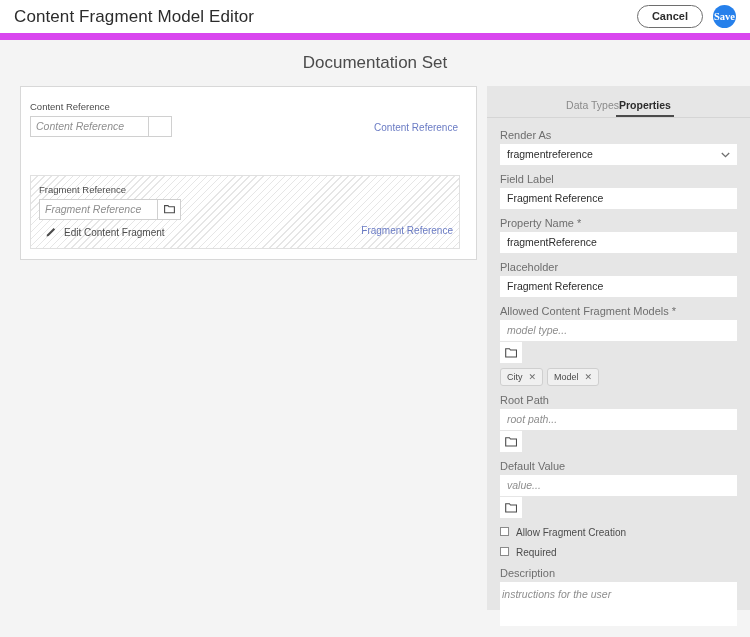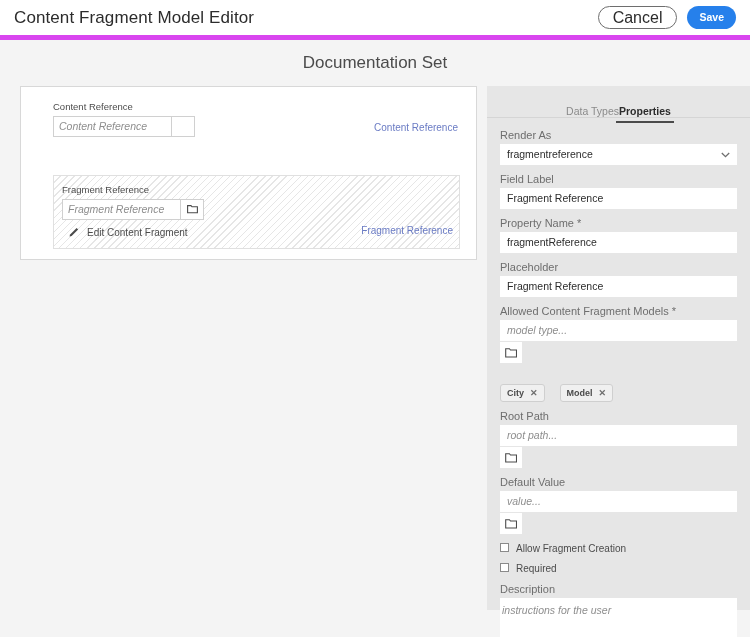--- a/index.html
+++ b/index.html
@@ -12,61 +12,61 @@
     background: #f4f4f4;
     font-family: "Liberation Sans", sans-serif;
     color: #4b4b4b;
     overflow: hidden;
   }
 
   
   .header {
     height: 40px;
     background: #ffffff;
-    border-bottom: 5px solid #d946ef;
+    border-bottom: 7px solid #d946ef;
     display: flex;
     align-items: center;
     padding: 0 14px;
     box-sizing: border-box;
     position: relative;
   }
   .header-title {
     font-size: 17px;
     color: #2c2c2c;
     font-weight: 400;
     letter-spacing: .1px;
   }
   .header-actions {
     margin-left: auto;
     display: flex;
     align-items: center;
     gap: 10px;
   }
   .btn-cancel {
-    font-size: 16px;
+    font-size: 11px;
     color: #2c2c2c;
     background: #ffffff;
     border: 1.5px solid #6e6e6e;
     border-radius: 12px;
     padding: 4px 14px;
     line-height: 13px;
     cursor: pointer;
     font-family: inherit;
-    font-weight: 400;
+    font-weight: 700;
   }
   .btn-save {
     font-size: 10.5px;
     color: #ffffff;
     background: #2680eb;
     border: none;
     border-radius: 12px;
-    padding: 5px 12px;
+    padding: 5px 1px;
     line-height: 13px;
     cursor: pointer;
-    font-family: Liberation Sans, sans-serif;
+    font-family: Liberation Serif, serif;
     font-weight: 700;
   }
 
   
   .subtitle-bar {
     height: 46px;
     display: flex;
     align-items: center;
     justify-content: center;
     background: #f4f4f4;
@@ -90,21 +90,21 @@
     box-sizing: border-box;
     padding: 0 0 0 20px;
     background: #f4f4f4;
     height: 100%;
   }
   .form-card {
     background: #ffffff;
     border: 1px solid #d8d8d8;
     width: 457px;
     box-sizing: border-box;
-    padding: 14px 16px 10px 32px;
+    padding: 14px 16px 10px 9px;
   }
 
   .field-row {
     position: relative;
     padding-bottom: 4px;
   }
   .field-row.dragging {
     background-color: #fbfbfb;
     background-image: repeating-linear-gradient(
         135deg,
@@ -185,21 +185,21 @@
     width: 263px;
     box-sizing: border-box;
     background: #e6e6e6;
     height: 524px;
     position: relative;
   }
   .tabs {
     display: flex;
     justify-content: center;
     height: 31px;
-    align-items: center;
+    align-items: flex-end;
     padding-top: 25px;
     box-sizing: border-box;
   }
   .tab {
     font-size: 10.5px;
     color: #8a8a8a;
     padding-bottom: 6px;
     cursor: pointer;
     position: relative;
   }
@@ -281,24 +281,23 @@
     background: #ffffff;
     display: flex;
     align-items: center;
     justify-content: center;
     cursor: pointer;
     flex: none;
   }
 
   .tag-row {
     display: flex;
-    gap: 15px;
-    margin-top: 21px;
+    gap: 4px;
+    margin-top: 5px;
     margin-bottom: 8px;
-    font-weight: bold;
   }
   .tag {
     border: 1px solid #cfcfcf;
     background: #f0f0f0;
     border-radius: 3px;
     height: 16px;
     display: flex;
     align-items: center;
     padding: 0 6px;
     gap: 6px;

